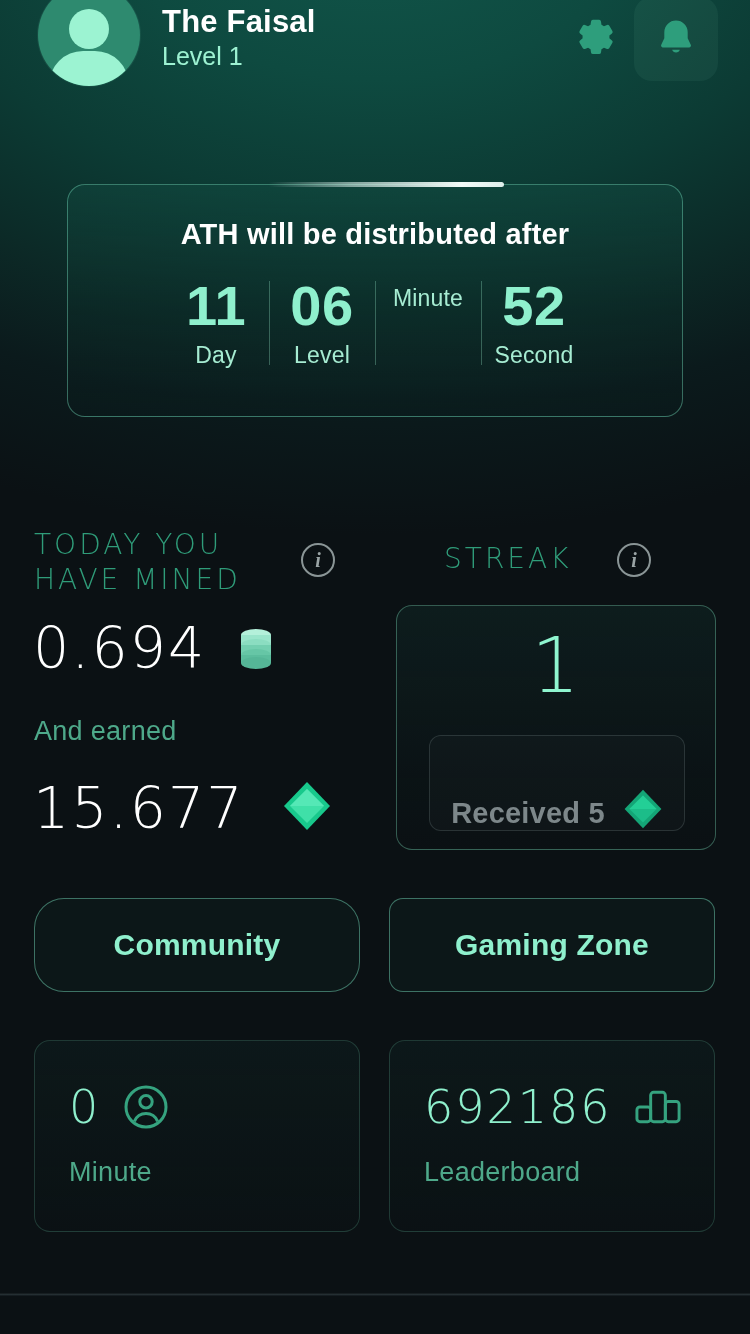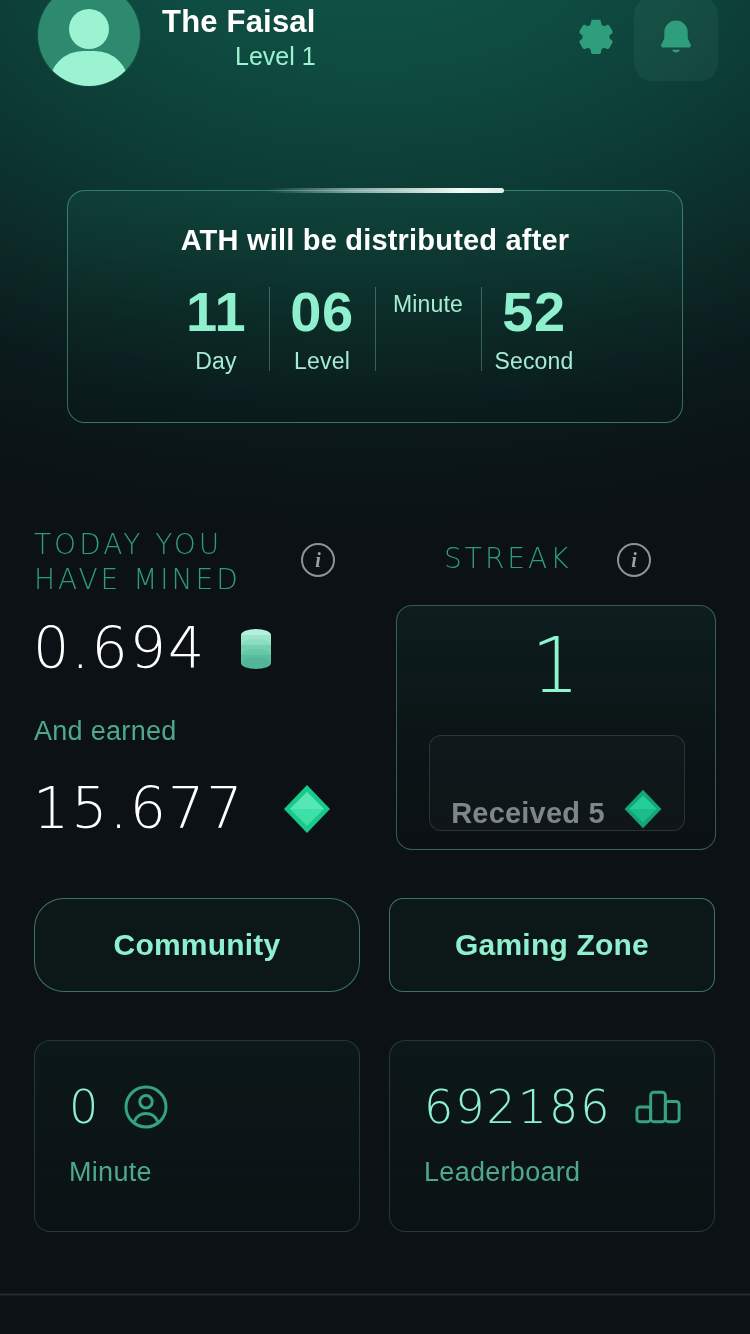--- a/index.html
+++ b/index.html
@@ -44,35 +44,35 @@
   }
   .avatar .body{
     position:absolute; left:50%; top:67px; transform:translateX(-50%);
     width:80px; height:62px; border-radius:44px 44px 36px 36px; background:#9cf3d2;
   }
   .id-block{ margin-left:22px; margin-top:-16px; }
   .uname{
     font-size:31px; font-weight:bold; color:#ffffff; letter-spacing:.2px; line-height:1.12;
   }
   .ulevel{
-    font-size:25px; color:#9df2d2; margin-top:3px; line-height:1.1;text-align:right;
+    font-size:25px; color:#9df2d2; margin-top:3px; line-height:1.1;
   }
   .hdr-actions{ margin-left:auto; display:flex; align-items:center; gap:10px; margin-top:-14px; }
   .gear-btn{ width:56px; height:56px; display:flex; align-items:center; justify-content:center; }
   .bell-btn{
     width:84px; height:84px; border-radius:18px;
     background:rgba(160,255,220,.055);
     display:flex; align-items:center; justify-content:center;
     margin-right:8px;
   }
   svg{ display:block; }
 
   
   .countdown{
-    position:absolute; left:67px; top:190px; width:616px; height:233px;
+    position:absolute; left:67px; top:184px; width:616px; height:233px;
     border:1.4px solid rgba(120,225,190,.42);
     border-radius:18px;
     background:linear-gradient(to bottom, rgba(22,88,76,.30) 0%, rgba(14,58,50,.18) 55%, rgba(10,38,35,.10) 100%);
   }
   .glare{
     position:absolute; left:200px; top:-3px; width:236px; height:5px;
     border-radius:3px;
     background:linear-gradient(to right, rgba(200,235,228,0) 0%, rgba(225,245,240,.55) 35%, #f2fbf8 82%, rgba(240,252,249,.92) 100%);
     filter:blur(.4px);
   }
@@ -129,21 +129,21 @@
     font-size:57px; color:#ffffff; font-weight:300;
     letter-spacing:2px; line-height:1;
     font-family:"DejaVu Sans", sans-serif;
   }
   .earned-lab{
     position:absolute; left:34px; top:716px;
     font-size:27px; color:#4ea98a; letter-spacing:.3px;
   }
   .earned-val{
     position:absolute; left:33px; top:780px;
-    display:flex; align-items:center; gap:38px;
+    display:flex; gap:38px;
   }
 
   .coin{ width:40px; height:44px; position:relative; }
   .gem-lg{ width:50px; height:52px; }
 
   .streak-card{
     position:absolute; left:396px; top:605px; width:320px; height:245px;
     border:1.3px solid rgba(120,215,182,.38);
     border-radius:16px;
     background:linear-gradient(to bottom, rgba(24,72,64,.22) 0%, rgba(12,34,33,.12) 70%, rgba(10,22,24,.06) 100%);

